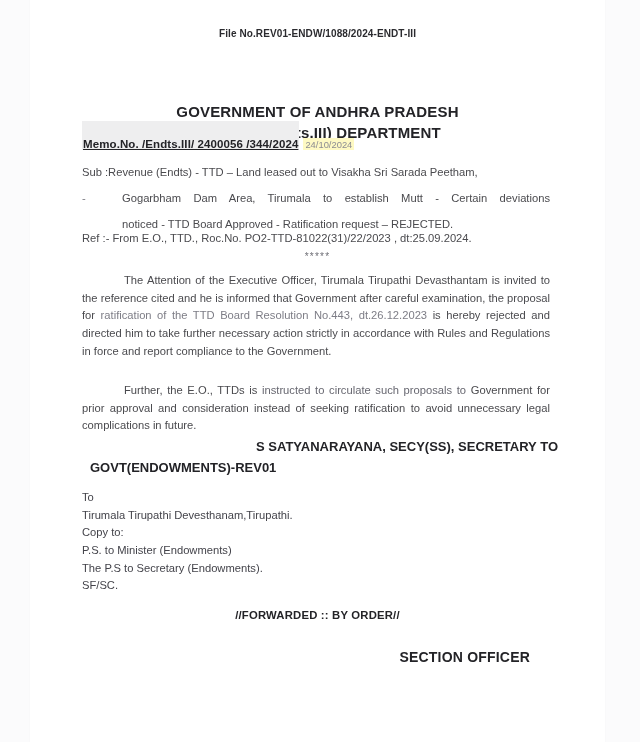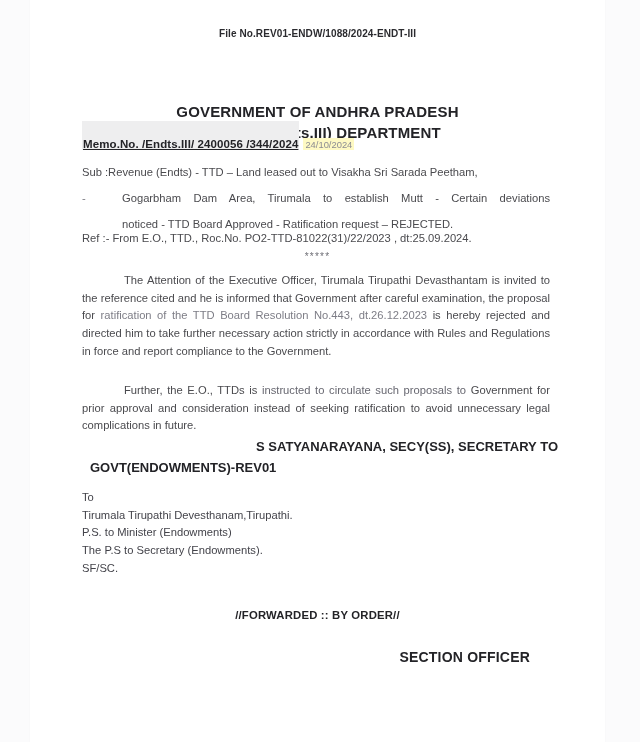--- a/index.html
+++ b/index.html
@@ -207,20 +207,21 @@
     </div>
 
     <div class="signature">
       <div class="sig-line-1">S SATYANARAYANA, SECY(SS), SECRETARY TO</div>
       <div class="sig-line-2">GOVT(ENDOWMENTS)-REV01</div>
     </div>
 
     <div class="dist-block">
       <div>To</div>
       <div>Tirumala Tirupathi Devesthanam,Tirupathi.</div>
+      <div>Copy to:</div>
       <div>P.S. to Minister (Endowments)</div>
       <div>The P.S to Secretary (Endowments).</div>
       <div>SF/SC.</div>
     </div>
 
     <div class="forwarded">//FORWARDED :: BY ORDER//</div>
 
     <div class="section-officer">SECTION OFFICER</div>
 
   </div>

